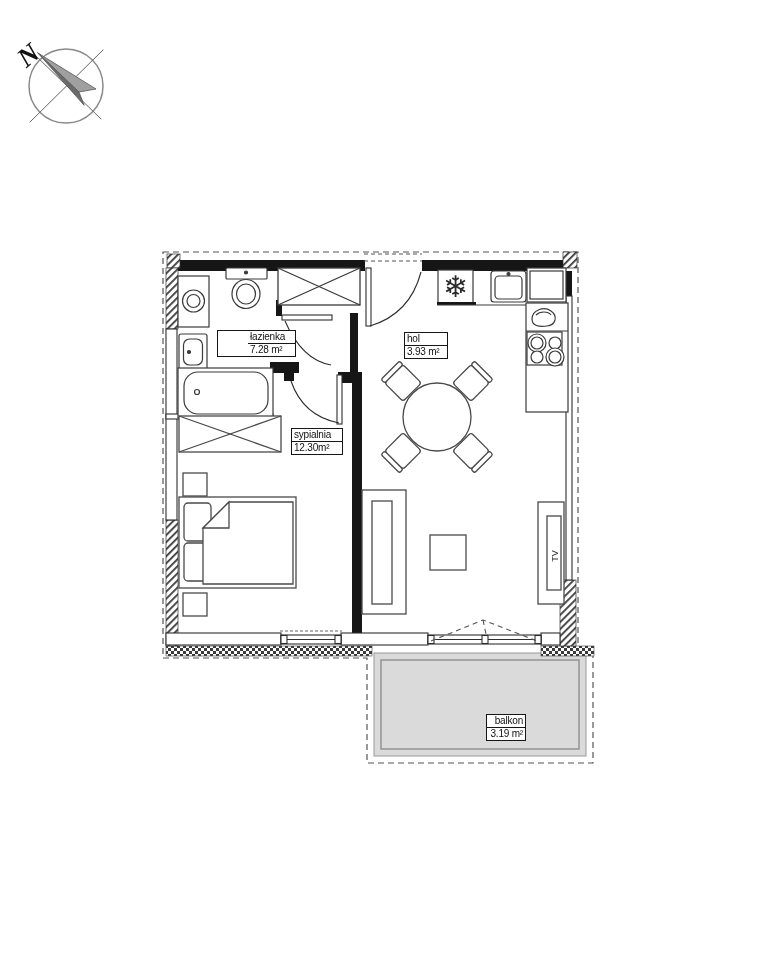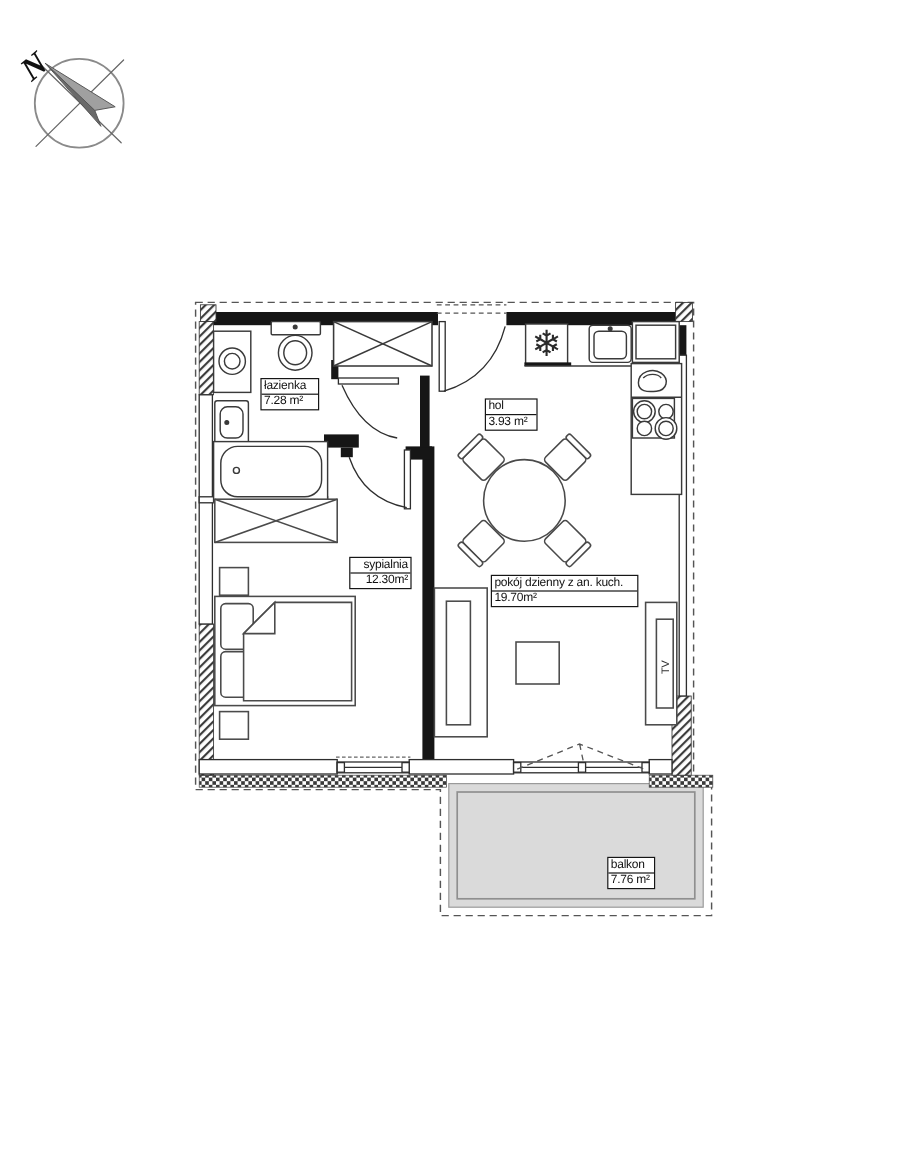--- a/index.html
+++ b/index.html
@@ -3,21 +3,21 @@
 <meta charset="utf-8">
 <style>
   html,body{margin:0;padding:0;background:#fff;}
   .stage{position:relative;width:768px;height:970px;background:#fff;overflow:hidden;
          font-family:"Liberation Sans",sans-serif;}
   .plan-svg{position:absolute;left:0;top:0;}
   .rlabel{position:absolute;background:#fff;border:1px solid #161616;color:#111;
           font-size:10px;line-height:12px;letter-spacing:-0.2px;}
   .rlabel .rname{padding:0 2px;border-bottom:1px solid #161616;white-space:nowrap;}
   .rlabel .rarea{padding:0 2px;white-space:nowrap;}
-  .rlabel.center{text-align:left;margin-left:20px;}
+  .rlabel.center{text-align:right;}
 </style>
 </head>
 <body>
 
 <div class="stage">
 
 <svg class="plan-svg" width="768" height="970" viewBox="0 0 768 970">
   <defs>
     <pattern id="hatch" width="5" height="5" patternUnits="userSpaceOnUse" patternTransform="rotate(45)">
       <rect width="5" height="5" fill="#ffffff"></rect>
@@ -221,34 +221,30 @@
       <rect x="179" y="497" width="117" height="91"></rect>
       <rect x="184" y="503" width="27" height="38" rx="4"></rect>
       <rect x="184" y="543" width="27" height="38" rx="4"></rect>
       <path d="M229,502 L293,502 L293,584 L203,584 L203,528 Z"></path>
       <path d="M203,528 L229,502 L229,528 Z"></path>
     </g>
     <rect x="183" y="593" width="24" height="23"></rect>
   </g>
 </svg>
 
-<div class="rlabel" style="left:217px;top:315px;min-width:47px;">
+<div class="rlabel" style="left:217px;top:330px;min-width:47px;padding-left:30px;">
   <div class="rname">łazienka</div>
   <div class="rarea">7.28 m²</div>
 </div>
 <div class="rlabel" style="left:372px;top:332px;min-width:42px;margin-left:32px;">
   <div class="rname">hol</div>
   <div class="rarea">3.93 m²</div>
 </div>
-<div class="rlabel" style="left:291px;top:464px;min-width:50px;text-align:right;">
+<div class="rlabel" style="left:291px;top:428px;min-width:50px;">
   <div class="rname">sypialnia</div>
   <div class="rarea">12.30m²</div>
 </div>
-<div class="rlabel" style="left:409px;top:479px;min-width:121px;">
-  <div class="rname">pokój dzienny z an. kuch.</div>
-  <div class="rarea">19.70m²</div>
-</div>
 <div class="rlabel center" style="left:486px;top:714px;min-width:38px;">
   <div class="rname">balkon</div>
-  <div class="rarea">7.76 m²</div>
+  <div class="rarea">3.19 m²</div>
 </div>
 
 </div>
 
 </body></html>

